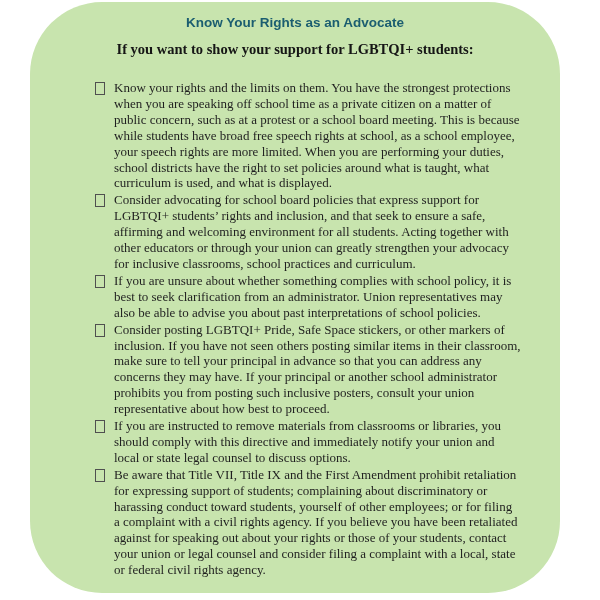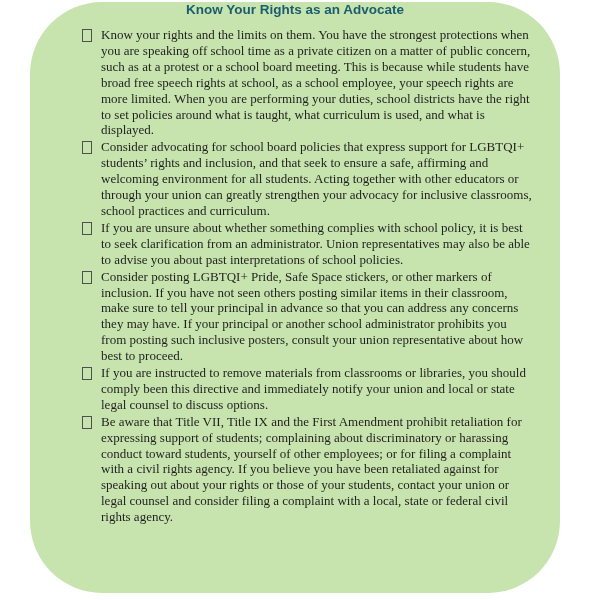--- a/index.html
+++ b/index.html
@@ -18,41 +18,42 @@
   }
   .card {
     position: absolute;
     left: 30px;
     top: 2px;
     width: 530px;
     height: 591px;
     background: #c8e4ae;
     border-radius: 72px;
     box-sizing: border-box;
+    padding-top: 13px;
   }
   .title {
     margin: 0 0 9px 0;
     text-align: center;
     font-family: "Liberation Sans", sans-serif;
     font-weight: bold;
     font-size: 13.5px;
     line-height: 16px;
     color: #1b5d70;
   }
   .subtitle {
     margin: 0 0 22px 0;
     text-align: center;
     font-family: "Liberation Serif", serif;
     font-weight: bold;
     font-size: 14.5px;
     line-height: 18px;
     color: #151515;
   }
   .bullet-list {
-    margin: 0;
+    margin: 13px;
     padding: 0 26px 0 52px;
     list-style: none;
   }
   .bullet-item {
     display: flex;
     align-items: flex-start;
     margin: 0 0 1px 0;
     font-family: "Liberation Serif", serif;
     font-size: 13px;
     line-height: 15.9px;
@@ -71,40 +72,41 @@
     flex: 1 1 auto;
     max-width: 434px;
   }
 </style>
 </head>
 <body>
 
 <div class="stage">
   <div class="card">
     <h1 class="title">Know Your Rights as an Advocate</h1>
+    <h2 class="subtitle">If you want to show your support for LGBTQI+ students:</h2>
     <ul class="bullet-list">
       <li class="bullet-item">
         <span class="checkbox-glyph"></span>
         <span class="item-text">Know your rights and the limits on them. You have the strongest protections when you are speaking off school time as a private citizen on a matter of public concern, such as at a protest or a school board meeting. This is because while students have broad free speech rights at school, as a school employee, your speech rights are more limited. When you are performing your duties, school districts have the right to set policies around what is taught, what curriculum is used, and what is displayed.</span>
       </li>
       <li class="bullet-item">
         <span class="checkbox-glyph"></span>
         <span class="item-text">Consider advocating for school board policies that express support for LGBTQI+ students’ rights and inclusion, and that seek to ensure a safe, affirming and welcoming environment for all students. Acting together with other educators or through your union can greatly strengthen your advocacy for inclusive classrooms, school practices and curriculum.</span>
       </li>
       <li class="bullet-item">
         <span class="checkbox-glyph"></span>
         <span class="item-text">If you are unsure about whether something complies with school policy, it is best to seek clarification from an administrator. Union representatives may also be able to advise you about past interpretations of school policies.</span>
       </li>
       <li class="bullet-item">
         <span class="checkbox-glyph"></span>
         <span class="item-text">Consider posting LGBTQI+ Pride, Safe Space stickers, or other markers of inclusion. If you have not seen others posting similar items in their classroom, make sure to tell your principal in advance so that you can address any concerns they may have. If your principal or another school administrator prohibits you from posting such inclusive posters, consult your union representative about how best to proceed.</span>
       </li>
       <li class="bullet-item">
         <span class="checkbox-glyph"></span>
-        <span class="item-text">If you are instructed to remove materials from classrooms or libraries, you should comply been this directive and immediately notify your union and local or state legal counsel to discuss options.</span>
+        <span class="item-text">If you are instructed to remove materials from classrooms or libraries, you should comply with this directive and immediately notify your union and local or state legal counsel to discuss options.</span>
       </li>
       <li class="bullet-item">
         <span class="checkbox-glyph"></span>
         <span class="item-text">Be aware that Title VII, Title IX and the First Amendment prohibit retaliation for expressing support of students; complaining about discriminatory or harassing conduct toward students, yourself of other employees; or for filing a complaint with a civil rights agency. If you believe you have been retaliated against for speaking out about your rights or those of your students, contact your union or legal counsel and consider filing a complaint with a local, state or federal civil rights agency.</span>
       </li>
     </ul>
   </div>
 </div>
 
 </body></html>

